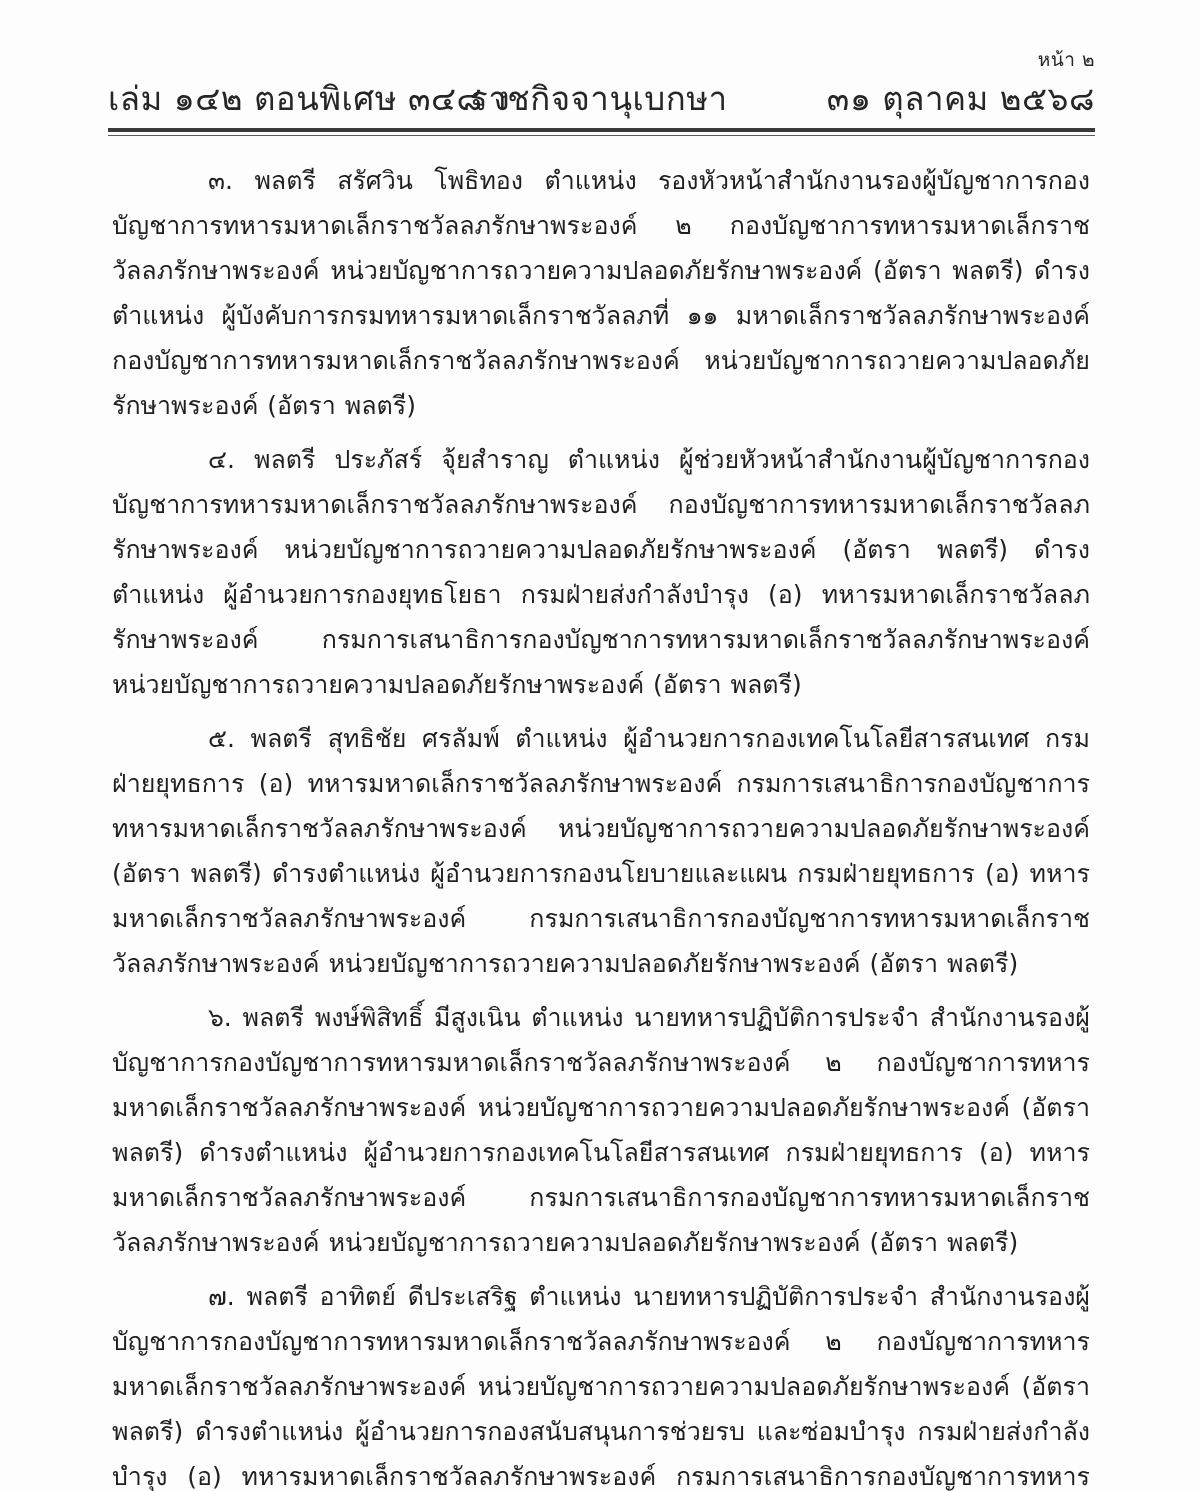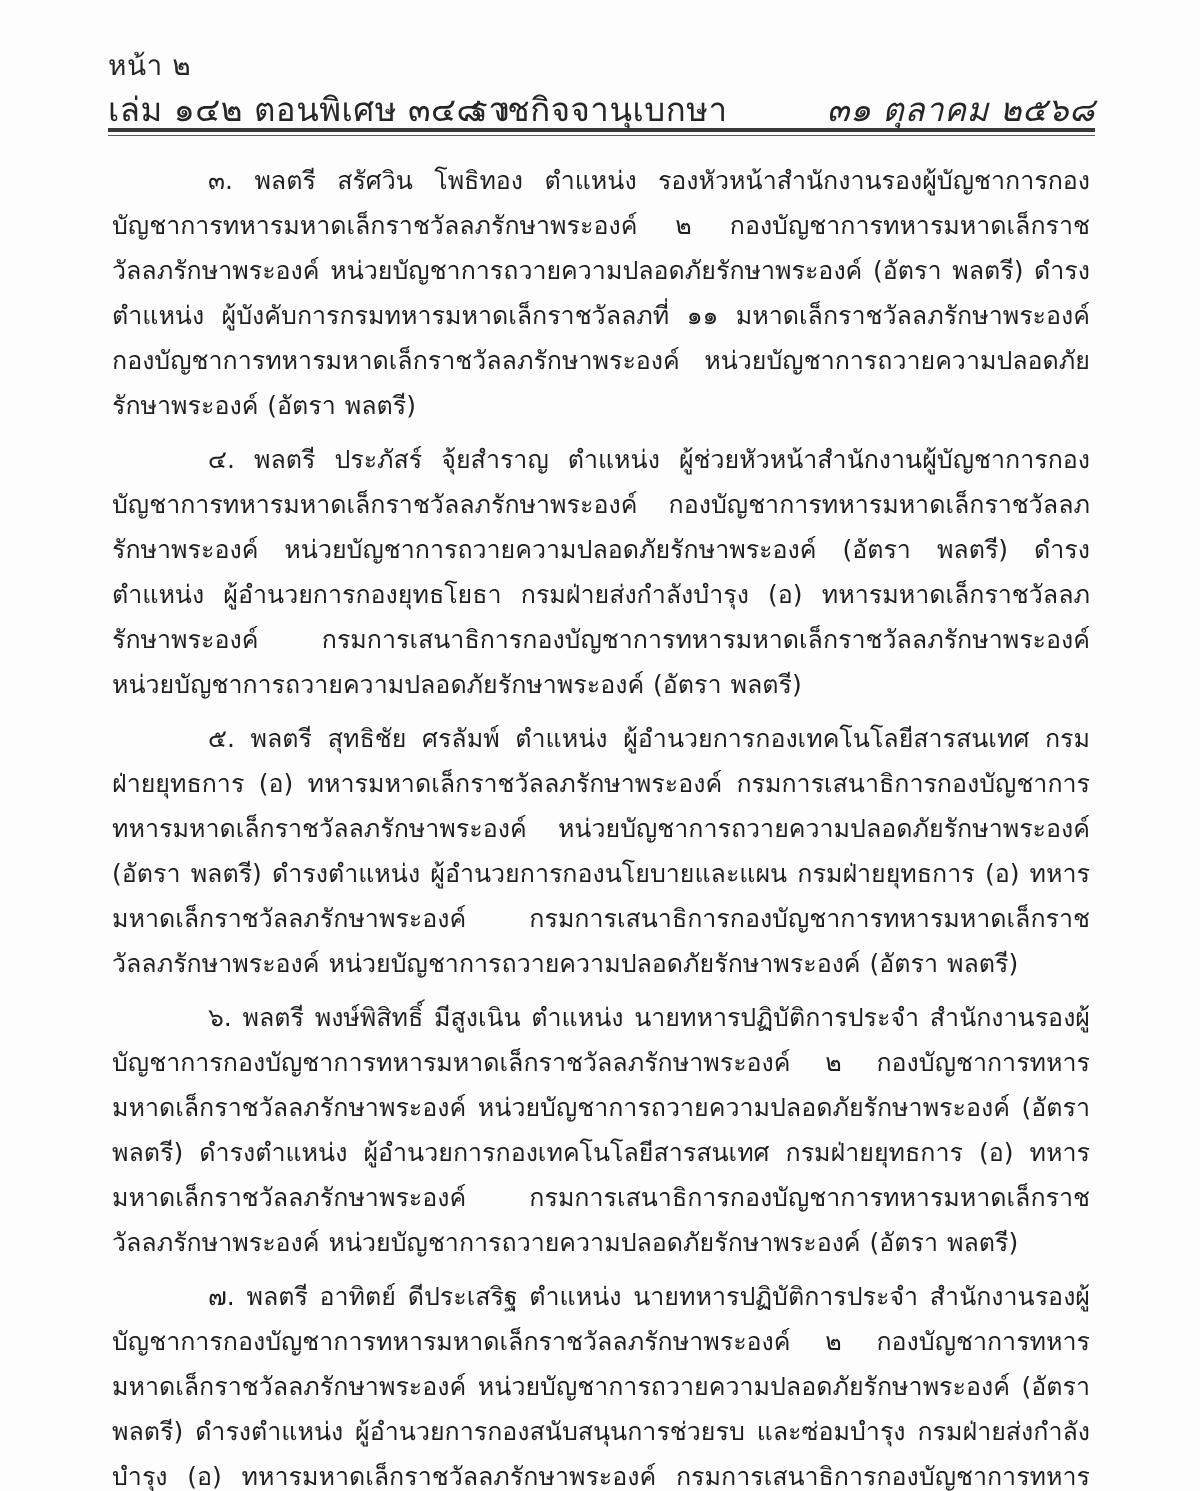--- a/index.html
+++ b/index.html
@@ -23,22 +23,22 @@
 
   
   .masthead {
     position: absolute;
     left: 108px;
     top: 48px;
     width: 987px;
   }
 
   .masthead-pageline {
-    text-align: left;
-    font-size: 28px;
+    text-align: right;
+    font-size: 19px;
     line-height: 1.25;
     letter-spacing: 0.5px;
     color: #262626;
   }
 
   .masthead-row {
     display: flex;
     align-items: baseline;
     justify-content: space-between;
     margin-top: 6px;
@@ -55,21 +55,21 @@
 
   .masthead-left { flex: 0 0 auto; }
 
   .masthead-center {
     flex: 1 1 auto;
     margin-left: -40px;
     white-space: nowrap;
     letter-spacing: 0.5px;
   }
 
-  .masthead-right { flex: 0 0 auto; font-style: italic; }
+  .masthead-right { flex: 0 0 auto; }
 
   .rule-group {
     position: absolute;
     left: 108px;
     top: 128px;
     width: 987px;
   }
 
   .rule-thick {
     height: 4px;

